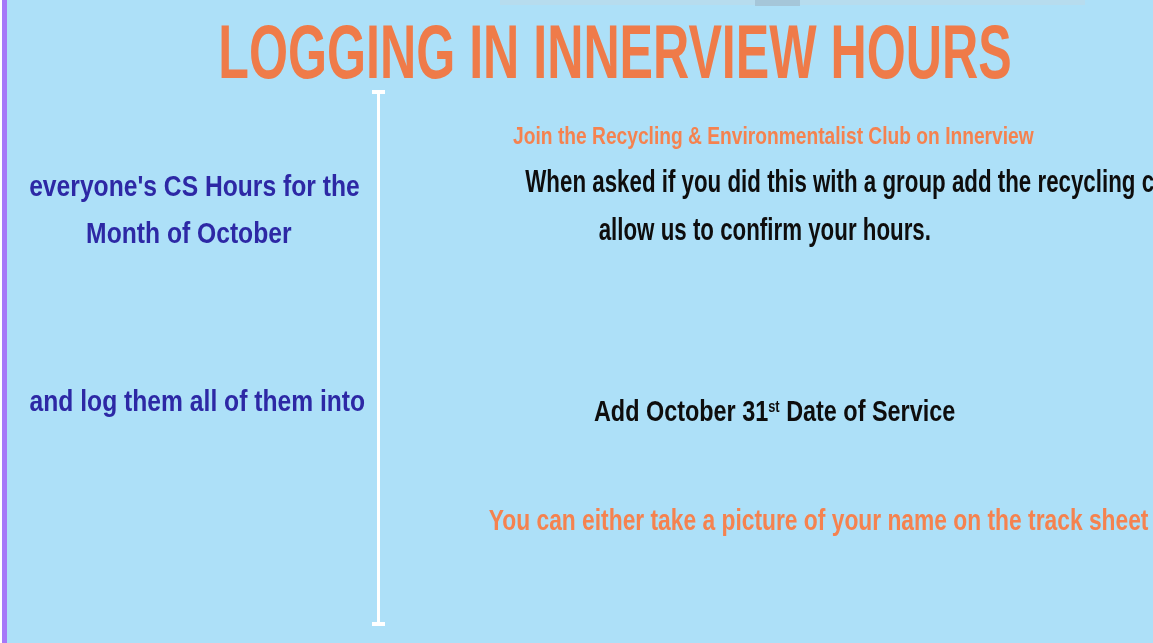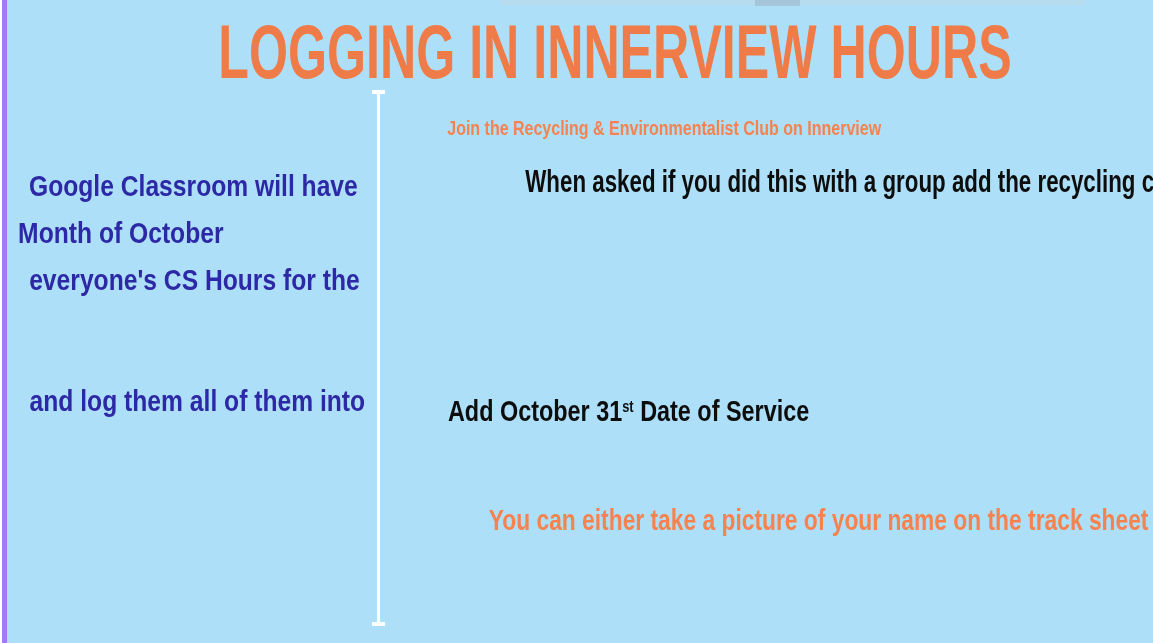--- a/index.html
+++ b/index.html
@@ -13,21 +13,21 @@
 
   
   .edge-white  { position: absolute; left: 0; top: 0; bottom: 0; width: 2px; background: #FFFFFF; }
   .edge-purple { position: absolute; left: 2px; top: 0; bottom: 0; width: 5px; background: #A678F8; }
 
   
   .top-band  { position: absolute; left: 500px; top: 0; width: 585px; height: 5px; background: #B7DCEE; }
   .top-notch { position: absolute; left: 755px; top: 0; width: 45px; height: 6px; background: #A5C6D9; }
 
   
-  .line { white-space: nowrap; font-weight: 700; }
+  .line { text-align: center; white-space: nowrap; font-weight: 700; }
   .line > span { display: inline-block; transform: scaleX(var(--sx, 0.8)); transform-origin: 50% 50%; white-space: nowrap; }
 
   
   .title-wrap {
     position: absolute; left: 14px; right: 0; top: 10px; height: 84px;
     line-height: 84px; font-size: 76px; letter-spacing: 0px;
     color: #EF7B49; --sx: 0.66;
   }
   .title-wrap > .line > span { font-weight: 700; }
 
@@ -47,21 +47,21 @@
 
   .navy   { color: #2D28A5; }
   .orange { color: #F5824F; }
   .black  { color: #0E0D0D; }
 
   .note1 { top: 163px; font-size: 29px; --sx: 0.85; }
   .note1 .line { height: 47px; line-height: 47px; }
   .note2 { top: 379px; font-size: 29px; --sx: 0.85; }
   .note2 .line { height: 45px; line-height: 45px; }
 
-  .join  { top: 112px; font-size: 20px; margin-left: 16px; --sx: 0.80; }
+  .join  { top: 120px; font-size: 24px; margin-left: 16px; --sx: 0.80; }
   .join .line { height: 32px; line-height: 32px; }
 
   .group { top: 158px; font-size: 31px; --sx: 0.72; }
   .group .line { height: 48px; line-height: 48px; }
 
   .supervisor { top: 285px; font-size: 28px; --sx: 0.74; }
   .supervisor .line { height: 41px; line-height: 41px; }
 
   .date { top: 387px; font-size: 30px; padding-left: 20px; --sx: 0.78; }
   .date .line { height: 48px; line-height: 48px; }
@@ -81,37 +81,37 @@
   <div class="top-notch"></div>
 
   <div class="title-wrap">
     <div class="line"><span>LOGGING IN INNERVIEW HOURS</span></div>
   </div>
 
   <div class="divider"></div>
 
   <div class="col-left">
     <div class="block navy note1">
-      <div class="line"><span>Google Classroom will have</span></div>
+      <div class="line"><span>everyone's CS Hours for the</span></div>
       <div class="line"><span>Month of October</span></div>
-      <div class="line"><span>everyone's CS Hours for the</span></div>
     </div>
     <div class="block navy note2">
       <div class="line"><span>and log them all of them into</span></div>
     </div>
   </div>
 
   <div class="col-right">
 
     <div class="block orange join">
       <div class="line"><span>Join the Recycling &amp; Environmentalist Club on Innerview</span></div>
     </div>
 
     <div class="block black group">
       <div class="line"><span>When asked if you did this with a group add the recycling club. This will</span></div>
+      <div class="line"><span>allow us to confirm your hours.</span></div>
     </div>
 
 
     <div class="block black date">
       <div class="line">
         <span><span>Add October 31</span><span class="sup">st</span><span> Date of Service</span></span>
       </div>
     </div>
 
     <div class="block orange photo">

